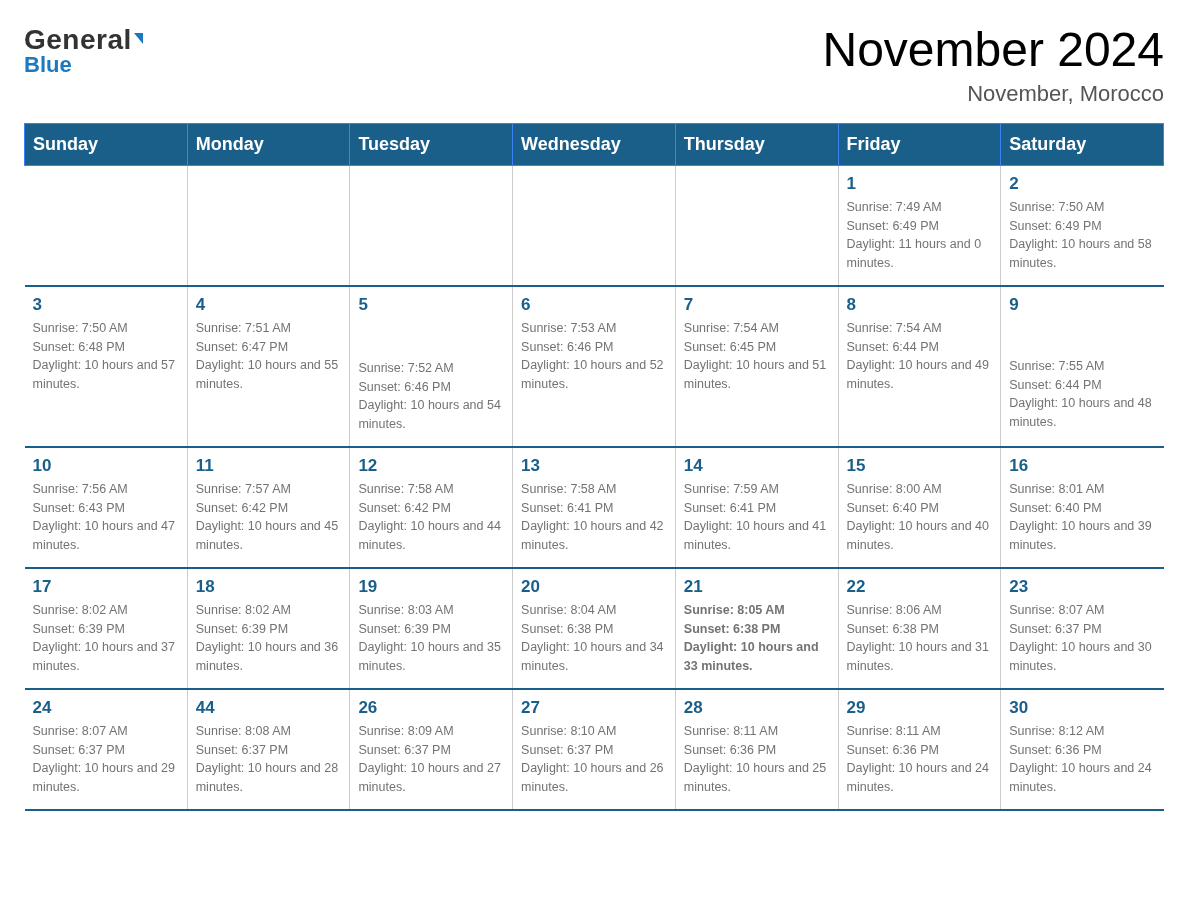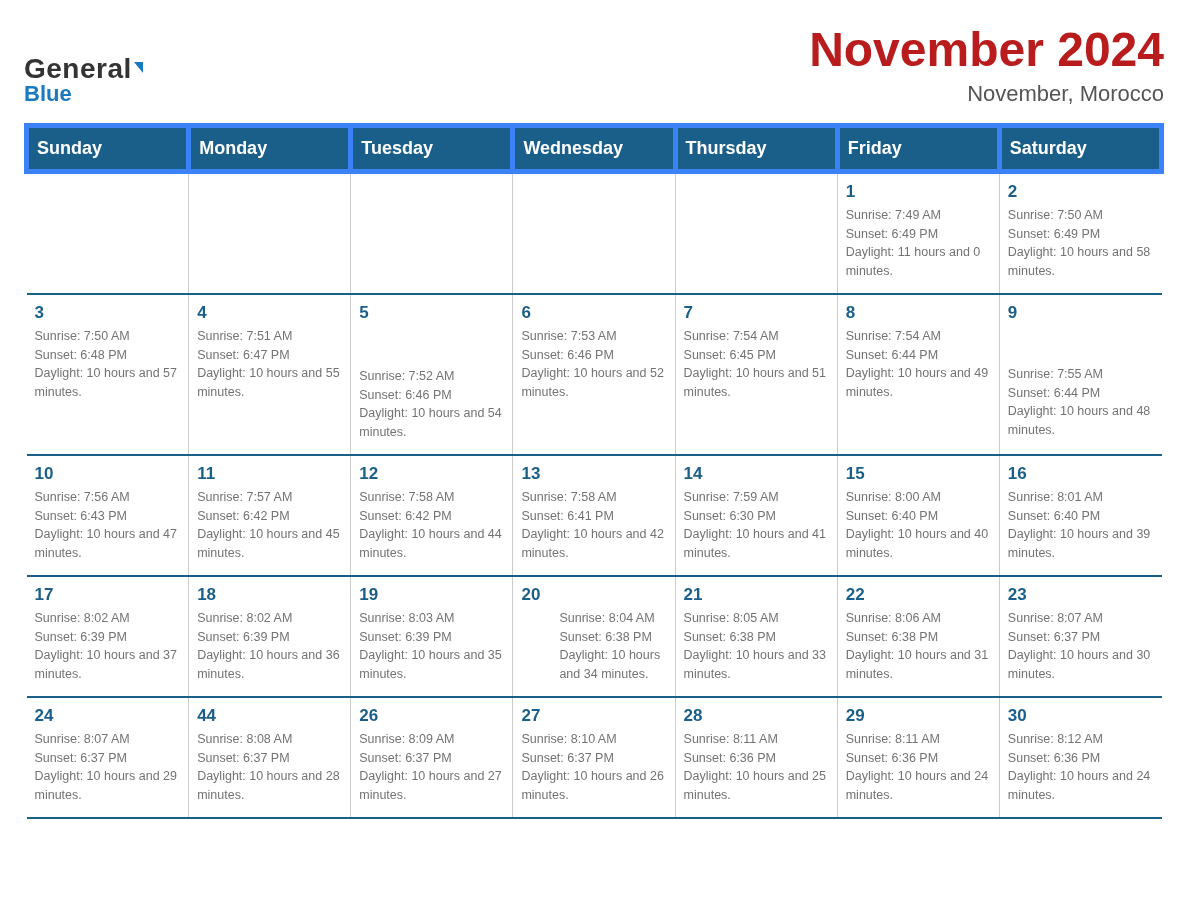--- a/index.html
+++ b/index.html
@@ -5,21 +5,21 @@
     * { box-sizing: border-box; margin: 0; padding: 0; }
     body {
       font-family: Arial, sans-serif;
       background: #fff;
       padding: 24px;
       color: #222;
     }
     .header-section {
       display: flex;
       justify-content: space-between;
-      align-items: flex-end;
+      align-items: flex-start;
       margin-bottom: 16px;
     }
     .logo {
       display: flex;
       flex-direction: column;
       align-items: flex-start;
     }
     .logo-top {
       font-size: 28px;
       font-weight: bold;
@@ -33,22 +33,22 @@
       font-size: 22px;
       font-weight: bold;
       color: #1a7abf;
       margin-top: -4px;
     }
     .title-section {
       text-align: right;
     }
     .calendar-title {
       font-size: 48px;
-      font-weight: bold;
-      color: #b91c1c;
+      font-weight: normal;
+      color: #000000;
       line-height: 1.1;
     }
     .calendar-subtitle {
       font-size: 22px;
       color: #555;
       margin-top: 4px;
     }
     .calendar-table {
       width: 100%;
       border-collapse: collapse;
@@ -56,21 +56,21 @@
     }
     .calendar-table thead tr {
       background-color: #1a5f8a;
     }
     .calendar-table thead th {
       color: #fff;
       font-size: 18px;
       font-weight: bold;
       padding: 10px 8px;
       text-align: left;
-      border: 5px solid #3b82f6;
+      border: 1px solid #3b82f6;
     }
     .calendar-table tbody tr {
       border-bottom: 2px solid #1a5f8a;
     }
     .calendar-table tbody td {
       vertical-align: top;
       padding: 8px 8px 12px 8px;
       font-size: 13px;
       color: #222;
       border-right: 1px solid #ccc;
@@ -209,21 +209,21 @@
         </td>
         <td>
           <span class="day-num">13</span>
           <div class="day-info" style="white-space: pre-line;">Sunrise: 7:58 AM
 Sunset: 6:41 PM
 Daylight: 10 hours and 42 minutes.</div>
         </td>
         <td>
           <span class="day-num">14</span>
           <div class="day-info" style="white-space: pre-line;">Sunrise: 7:59 AM
-Sunset: 6:30 PM
+Sunset: 6:41 PM
 Daylight: 10 hours and 41 minutes.</div>
         </td>
         <td>
           <span class="day-num">15</span>
           <div class="day-info" style="white-space: pre-line;">Sunrise: 8:00 AM
 Sunset: 6:40 PM
 Daylight: 10 hours and 40 minutes.</div>
         </td>
         <td>
           <span class="day-num">16</span>
@@ -246,27 +246,27 @@
 Daylight: 10 hours and 36 minutes.</div>
         </td>
         <td>
           <span class="day-num">19</span>
           <div class="day-info" style="white-space: pre-line;">Sunrise: 8:03 AM
 Sunset: 6:39 PM
 Daylight: 10 hours and 35 minutes.</div>
         </td>
         <td>
           <span class="day-num">20</span>
-          <div class="day-info" style="white-space: pre-line; margin-left: 38px;">Sunrise: 8:04 AM
+          <div class="day-info" style="white-space: pre-line;">Sunrise: 8:04 AM
 Sunset: 6:38 PM
 Daylight: 10 hours and 34 minutes.</div>
         </td>
         <td>
           <span class="day-num">21</span>
-          <div class="day-info" style="white-space: pre-line;">Sunrise: 8:05 AM
+          <div class="day-info" style="white-space: pre-line; font-weight: bold;">Sunrise: 8:05 AM
 Sunset: 6:38 PM
 Daylight: 10 hours and 33 minutes.</div>
         </td>
         <td>
           <span class="day-num">22</span>
           <div class="day-info" style="white-space: pre-line;">Sunrise: 8:06 AM
 Sunset: 6:38 PM
 Daylight: 10 hours and 31 minutes.</div>
         </td>
         <td>

